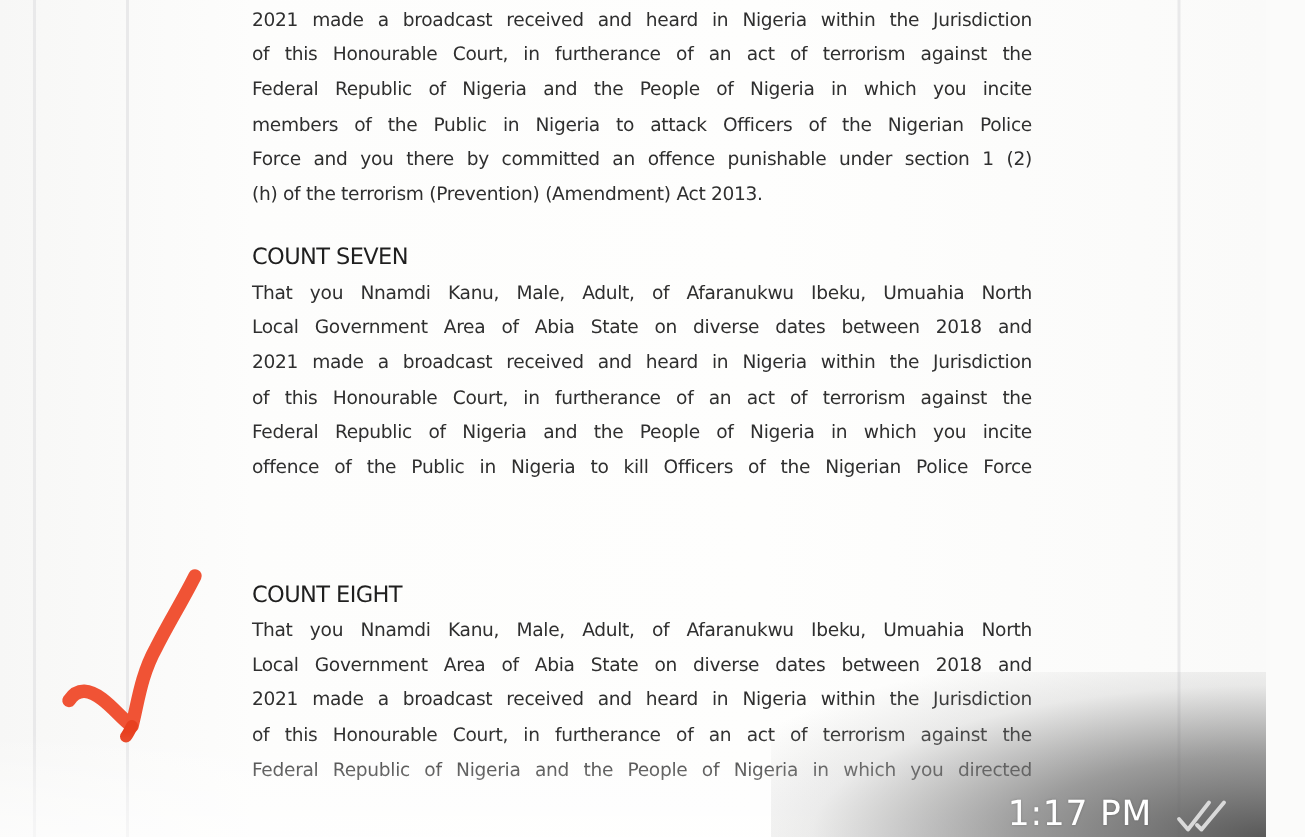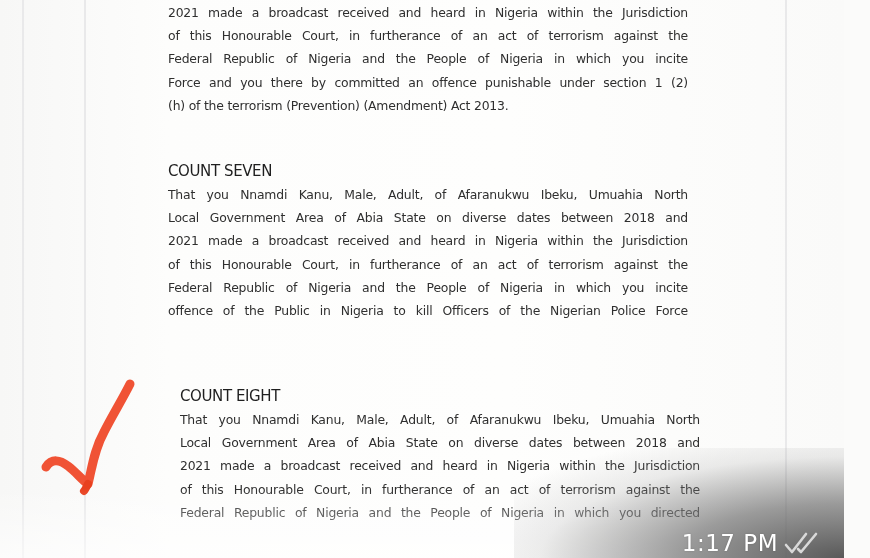--- a/index.html
+++ b/index.html
@@ -53,21 +53,21 @@
       font-weight: normal;
       color: #1f1f1f;
       font-size: 15px;
       letter-spacing: -0.4px;
       margin: 0;
       height: 23px;
       line-height: 23px;
     }
     .block-prev { position: absolute; top: 1px; left: 0; width: 520px; }
     .block-seven { position: absolute; top: 160px; left: 0; width: 520px; }
-    .block-eight { position: absolute; top: 385px; left: 12px; width: 520px; }
+    .block-eight { position: absolute; top: 385px; left: 0; width: 520px; }
     .fade-bottom {
       position: absolute;
       left: 0; right: 0; bottom: 0;
       height: 70px;
       background: linear-gradient(180deg, rgba(255,255,255,0) 0%, rgba(255,255,255,0.4) 60%, rgba(255,255,255,0.6) 100%);
       pointer-events: none;
     }
     .shadow-corner {
       position: absolute;
       right: 0;
@@ -75,22 +75,22 @@
       width: 330px;
       height: 110px;
       background: radial-gradient(ellipse at 100% 100%, rgba(60,60,60,0.85) 0%, rgba(90,90,90,0.6) 35%, rgba(160,160,160,0.2) 65%, rgba(255,255,255,0) 85%);
       pointer-events: none;
     }
     .timestamp {
       position: absolute;
       right: 24px;
       bottom: 2px;
       display: flex;
-      align-items: center;
-      gap: 6px;
+      align-items: flex-end;
+      gap: 16px;
       color: #ffffff;
       font-family: "DejaVu Sans", sans-serif;
       font-size: 23px;
       letter-spacing: 0.5px;
       text-shadow: 0 0 2px rgba(0,0,0,0.2);
     }
     .tick-icon svg { display: block; }
     .checkmark {
       position: absolute;
       left: 38px;
@@ -107,20 +107,21 @@
   <div class="vline" style="left:84px"></div>
   <div class="vline" style="left:785px"></div>
   <div class="vline" style="left:847px"></div>
 
   <div class="page">
     <div class="block-prev">
       <p class="para">
         <span class="ln">2021 made a broadcast received and heard in Nigeria within the Jurisdiction</span>
         <span class="ln">of this Honourable Court, in furtherance of an act of terrorism against the</span>
         <span class="ln">Federal Republic of Nigeria and the People of Nigeria in which you incite</span>
+        <span class="ln">members of the Public in Nigeria to attack Officers of the Nigerian  Police</span>
         <span class="ln">Force and you there by committed an offence punishable under section 1 (2)</span>
         <span class="ln last">(h) of the terrorism (Prevention) (Amendment) Act 2013.</span>
       </p>
     </div>
 
     <div class="block-seven">
       <h3 class="heading">COUNT SEVEN</h3>
       <p class="para">
         <span class="ln">That you Nnamdi Kanu, Male, Adult, of Afaranukwu Ibeku, Umuahia North</span>
         <span class="ln">Local Government Area of Abia State on diverse dates between 2018 and</span>

